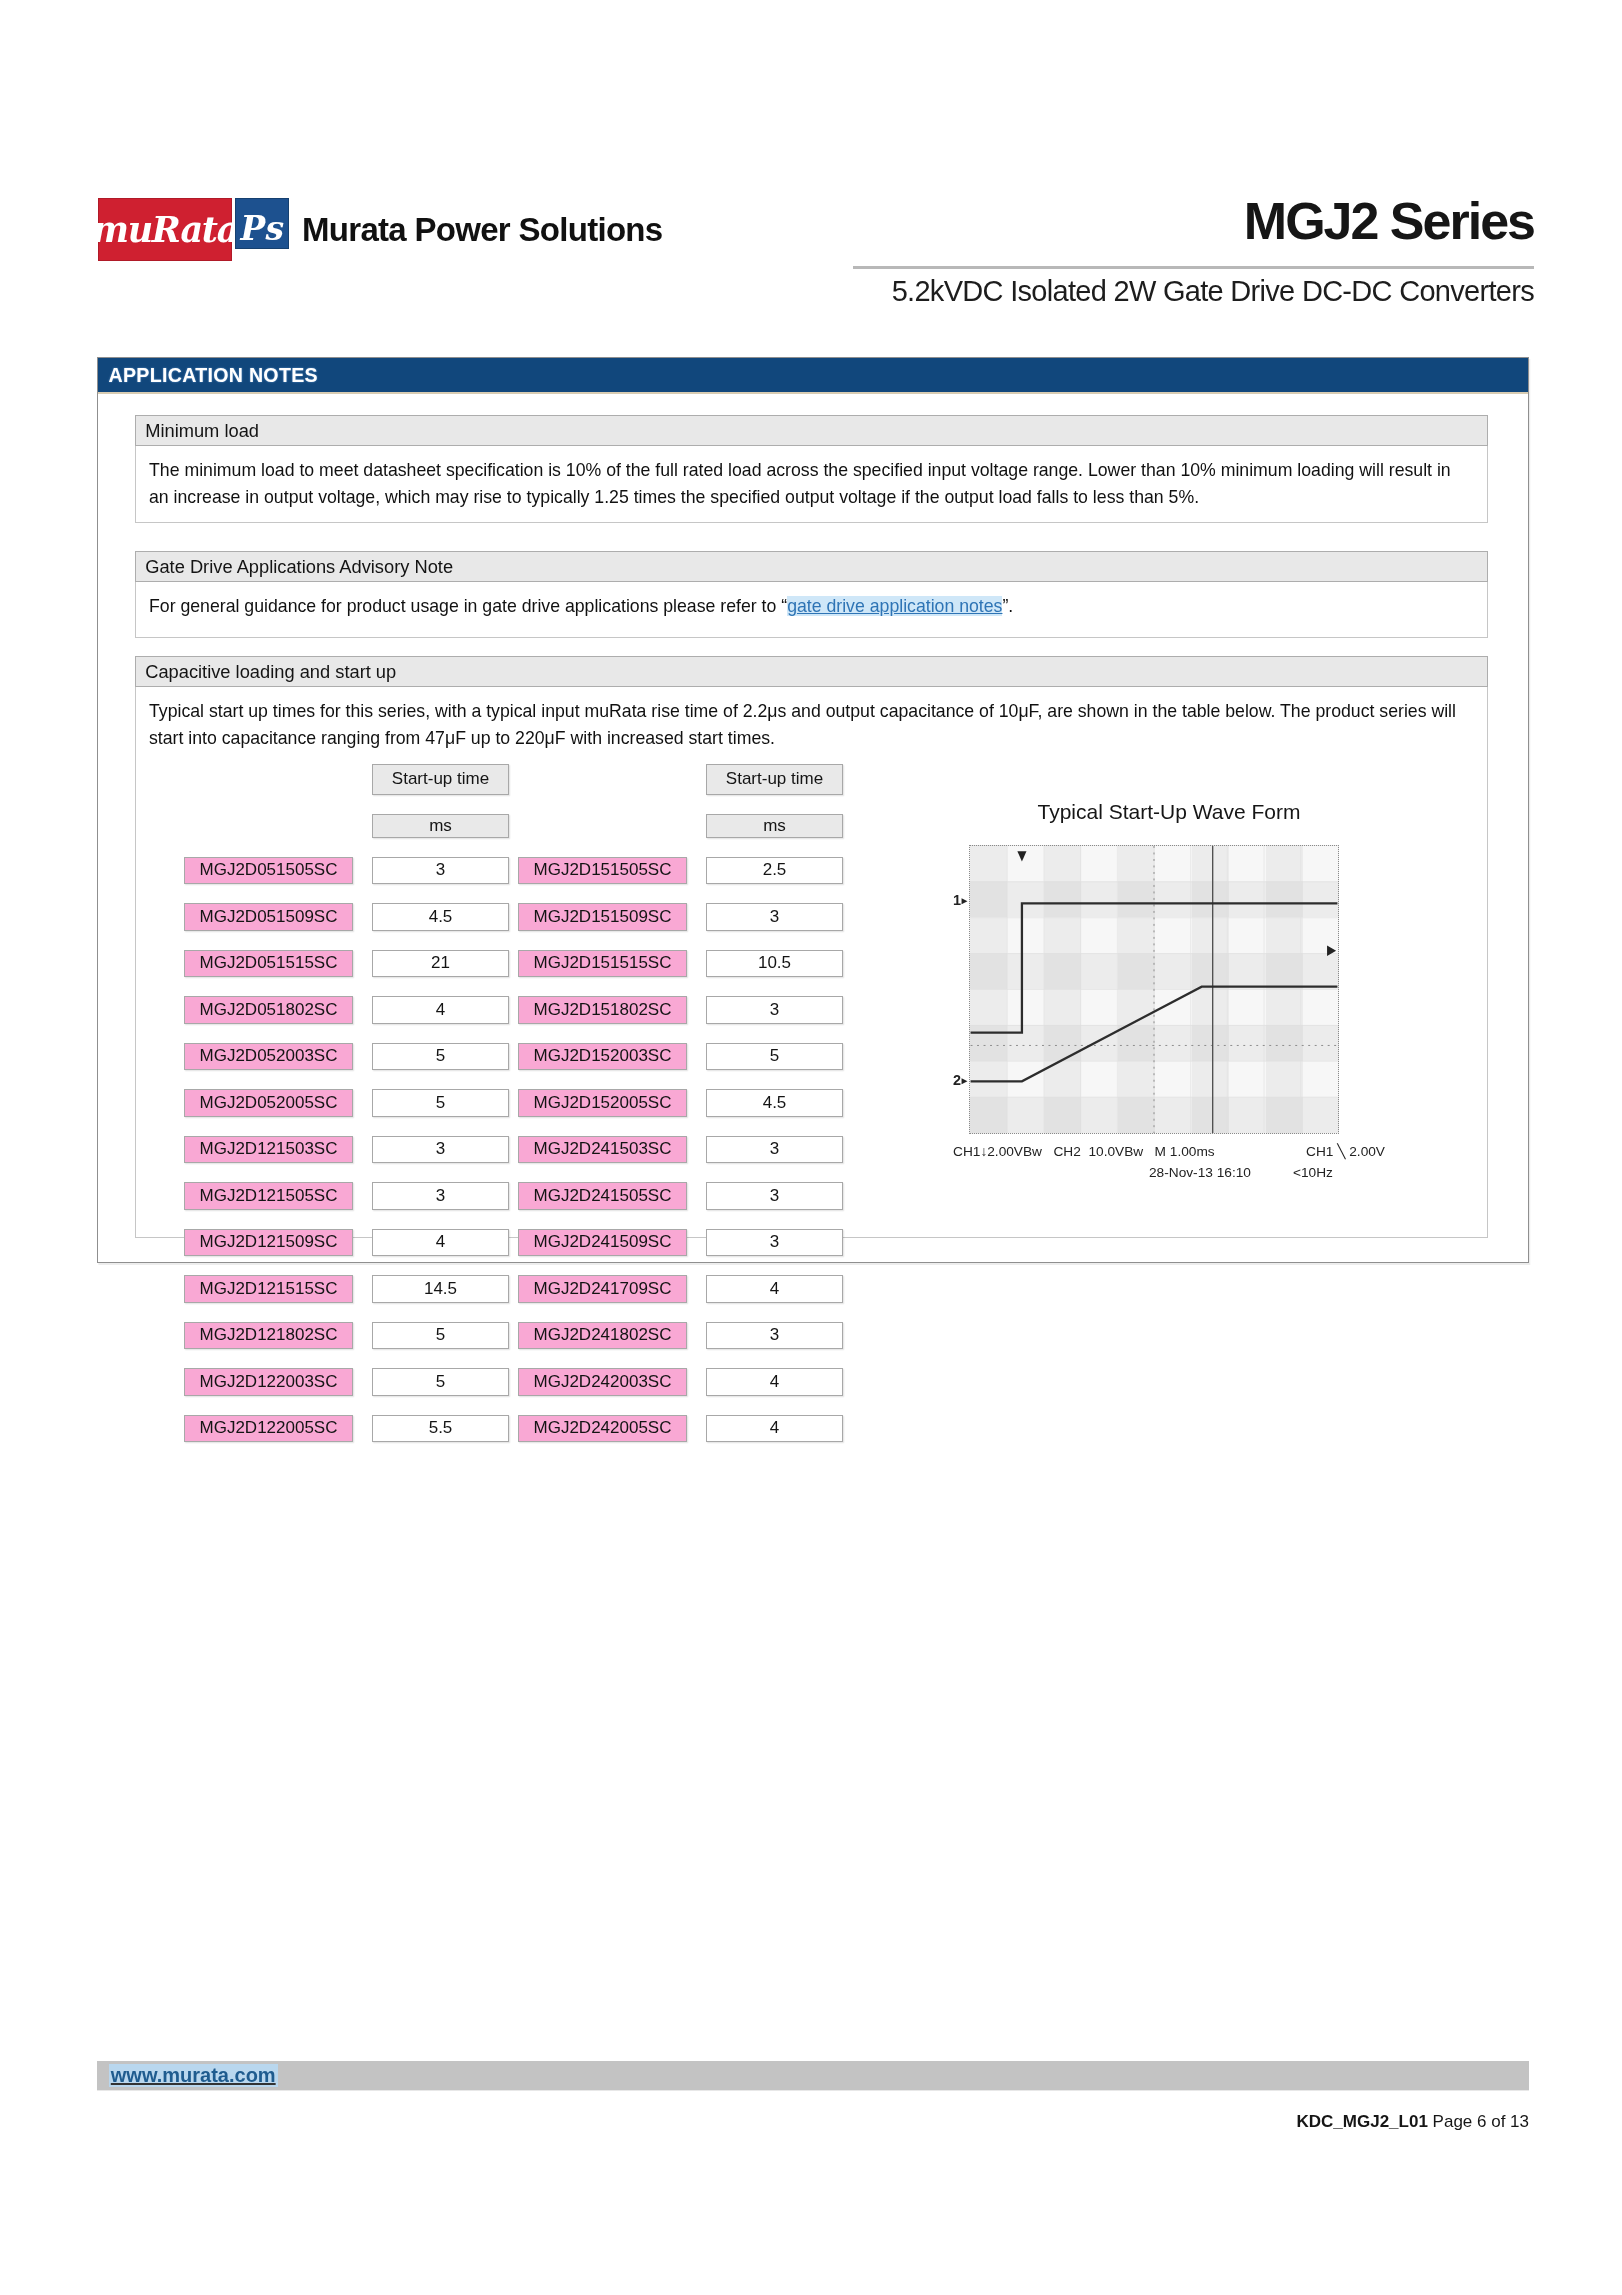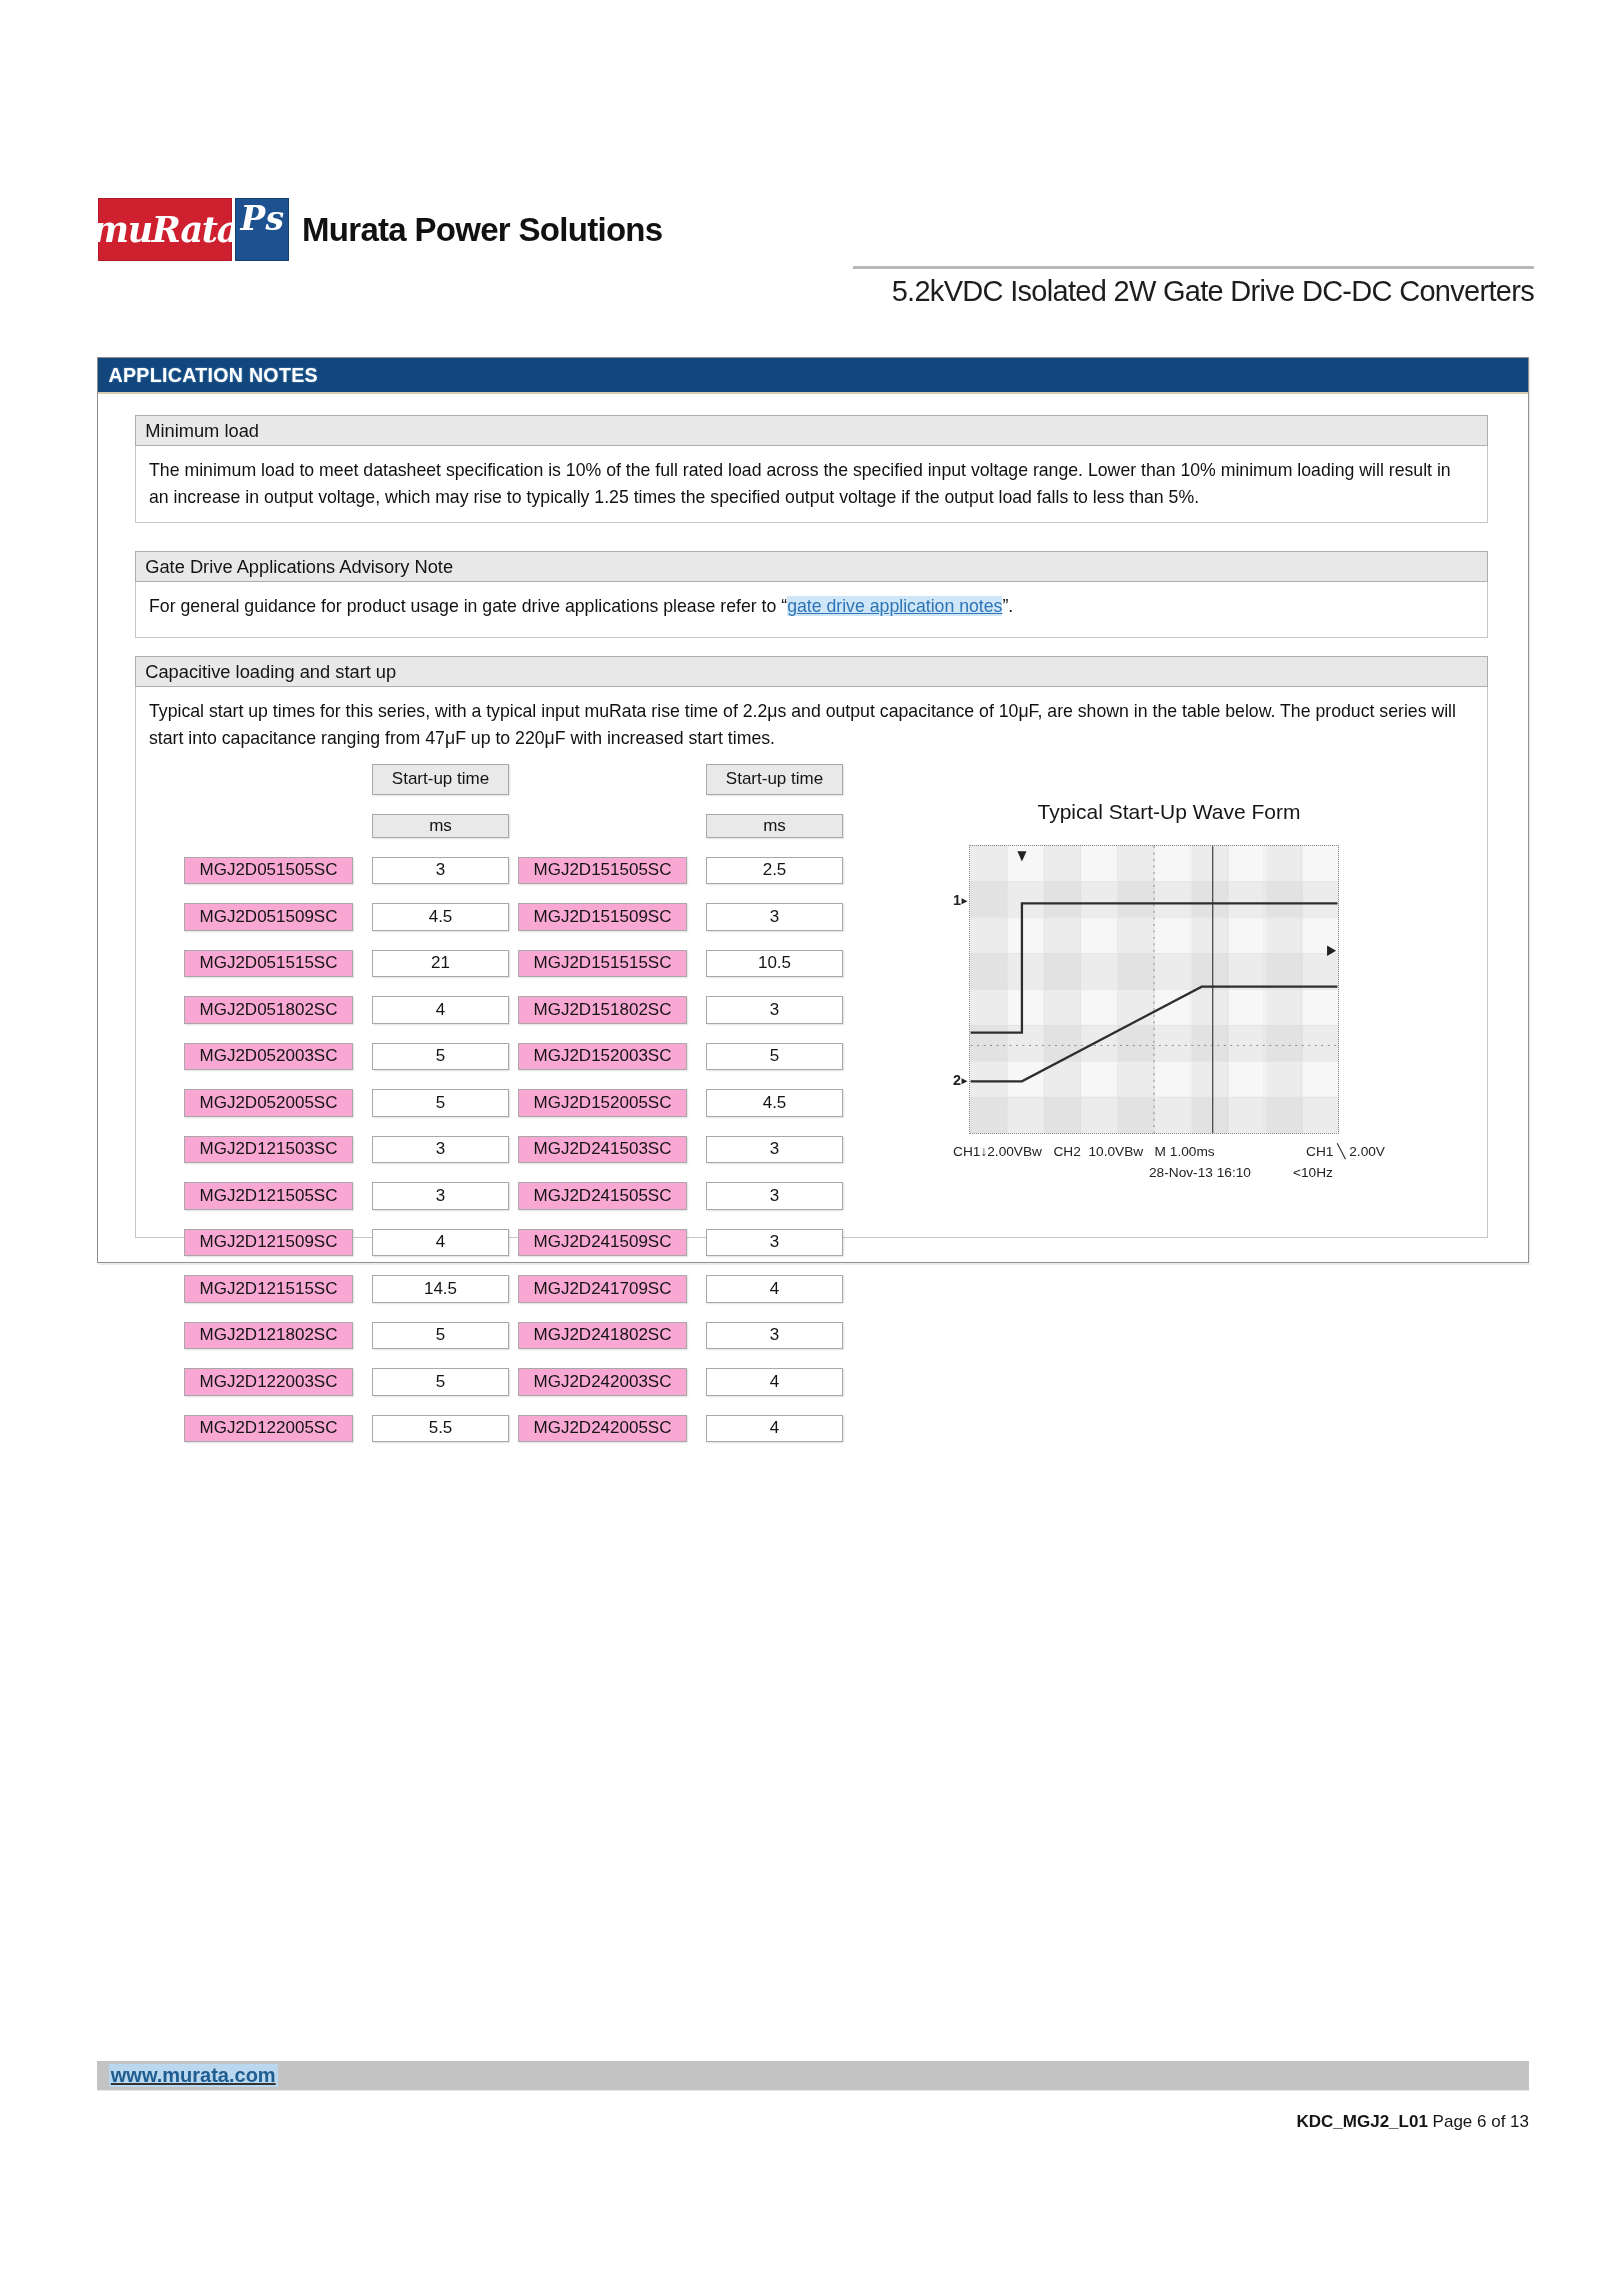--- a/index.html
+++ b/index.html
@@ -12,21 +12,21 @@
   .logo-wrap { position:absolute; left:98px; top:198px; height:63px; display:flex; }
   .logo-red {
     width:134px; height:63px; background:#cf2030; display:flex; align-items:center; justify-content:center;
     border:1.3px solid #b01a28;
   }
   .logo-red span {
     font-family:"DejaVu Serif", serif; font-style:italic; font-weight:bold;
     font-size:35px; color:#ffffff; letter-spacing:-1.3px;
   }
   .logo-blue {
-    width:54px; height:63px; background:#1d518f; margin-left:3.3px; display:flex; align-items:flex-start; justify-content:center;
+    width:54px; height:51px; background:#1d518f; margin-left:3.3px; display:flex; align-items:flex-end; justify-content:center;
     border:1.3px solid #16406f;
   }
   .logo-blue span {
     font-family:"DejaVu Serif", serif; font-style:italic; font-weight:bold;
     font-size:33px; color:#ffffff;
   }
   .company {
     position:absolute; left:302px; top:198px; height:63px; display:flex; align-items:center;
     font-size:33px; font-weight:bold; letter-spacing:-0.7px; color:#111;
   }
@@ -124,20 +124,21 @@
 
   <div class="logo-wrap">
     <div class="logo-red">
       <span>muRata</span>
     </div>
     <div class="logo-blue">
       <span>Ps</span>
     </div>
   </div>
   <div class="company">Murata Power Solutions</div>
+  <div class="series-title">MGJ2 Series</div>
   <div class="header-rule"></div>
   <div class="subtitle">5.2kVDC Isolated 2W Gate Drive DC-DC Converters</div>
 
   <div class="section-box">
     <div class="section-bar">APPLICATION NOTES</div>
 
     <div class="sub" id="sub-minload">
       <div class="sub-heading">Minimum load</div>
       <div class="sub-body pad-body">The minimum load to meet datasheet specification is 10% of the full rated load across the specified input voltage range. Lower than 10% minimum loading will result in an increase in output voltage, which may rise to typically 1.25 times the specified output voltage if the output load falls to less than 5%.</div>
     </div>

